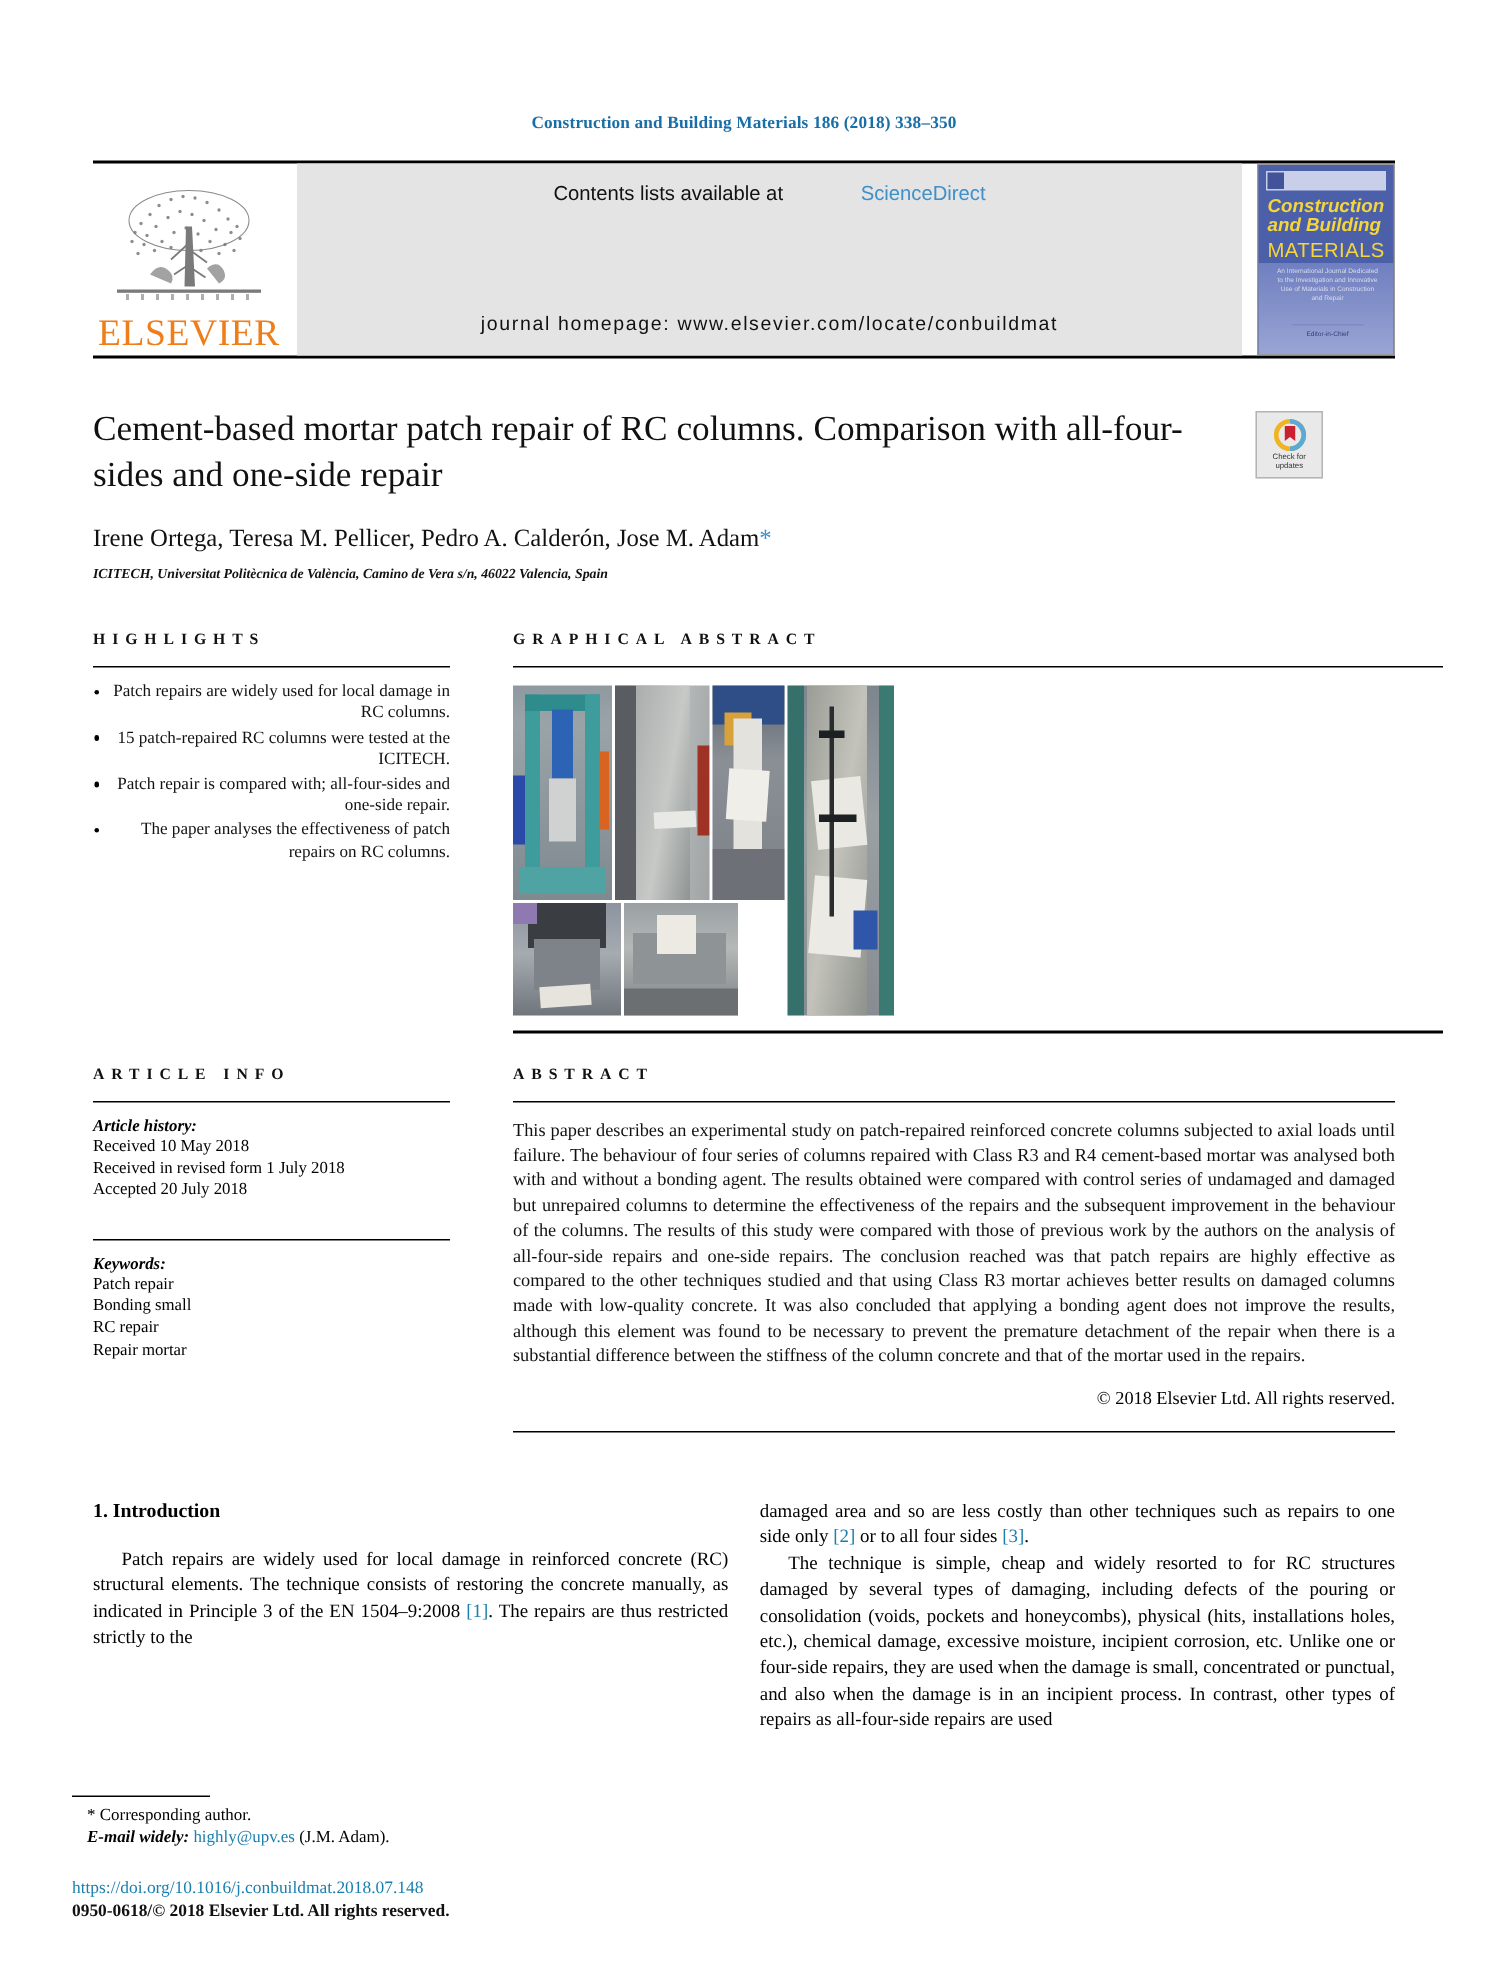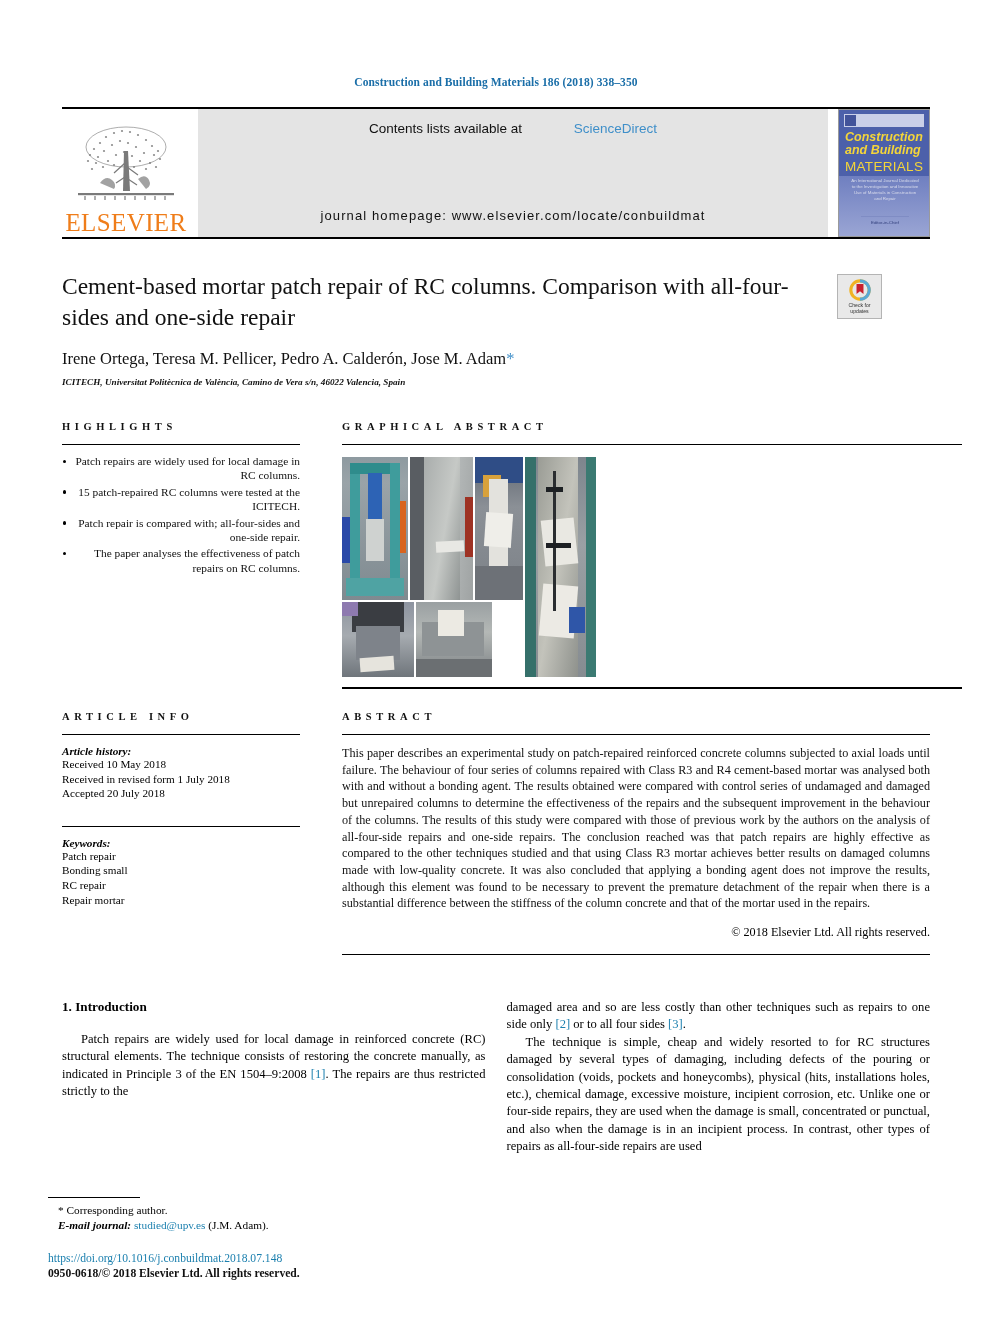--- a/index.html
+++ b/index.html
@@ -609,22 +609,22 @@
     <div class="bcol">
       <p class="para" style="text-indent:0;"><span>damaged area and so are less costly than other techniques such as repairs to one side only </span><span class="link">[2]</span><span> or to all four sides </span><span class="link">[3]</span><span>.</span></p>
       <p class="para">The technique is simple, cheap and widely resorted to for RC structures damaged by several types of damaging, including defects of the pouring or consolidation (voids, pockets and honeycombs), physical (hits, installations holes, etc.), chemical damage, excessive moisture, incipient corrosion, etc. Unlike one or four-side repairs, they are used when the damage is small, concentrated or punctual, and also when the damage is in an incipient process. In contrast, other types of repairs as all-four-side repairs are used</p>
     </div>
   </div>
 
   <div class="footnote">
     <div class="fn-rule"></div>
     <div class="fn-line">* Corresponding author.</div>
     <div class="fn-line">
-      <span class="fn-ital">E-mail journal:</span>
-      <span class="link">studied@upv.es</span>
+      <span class="fn-ital">E-mail widely:</span>
+      <span class="link">highly@upv.es</span>
       <span>(J.M. Adam).</span>
     </div>
     <div class="doi-block">
       <div class="doi-line">https://doi.org/10.1016/j.conbuildmat.2018.07.148</div>
       <div class="issn-line">0950-0618/© 2018 Elsevier Ltd. All rights reserved.</div>
     </div>
   </div>
 
 </div>
 

